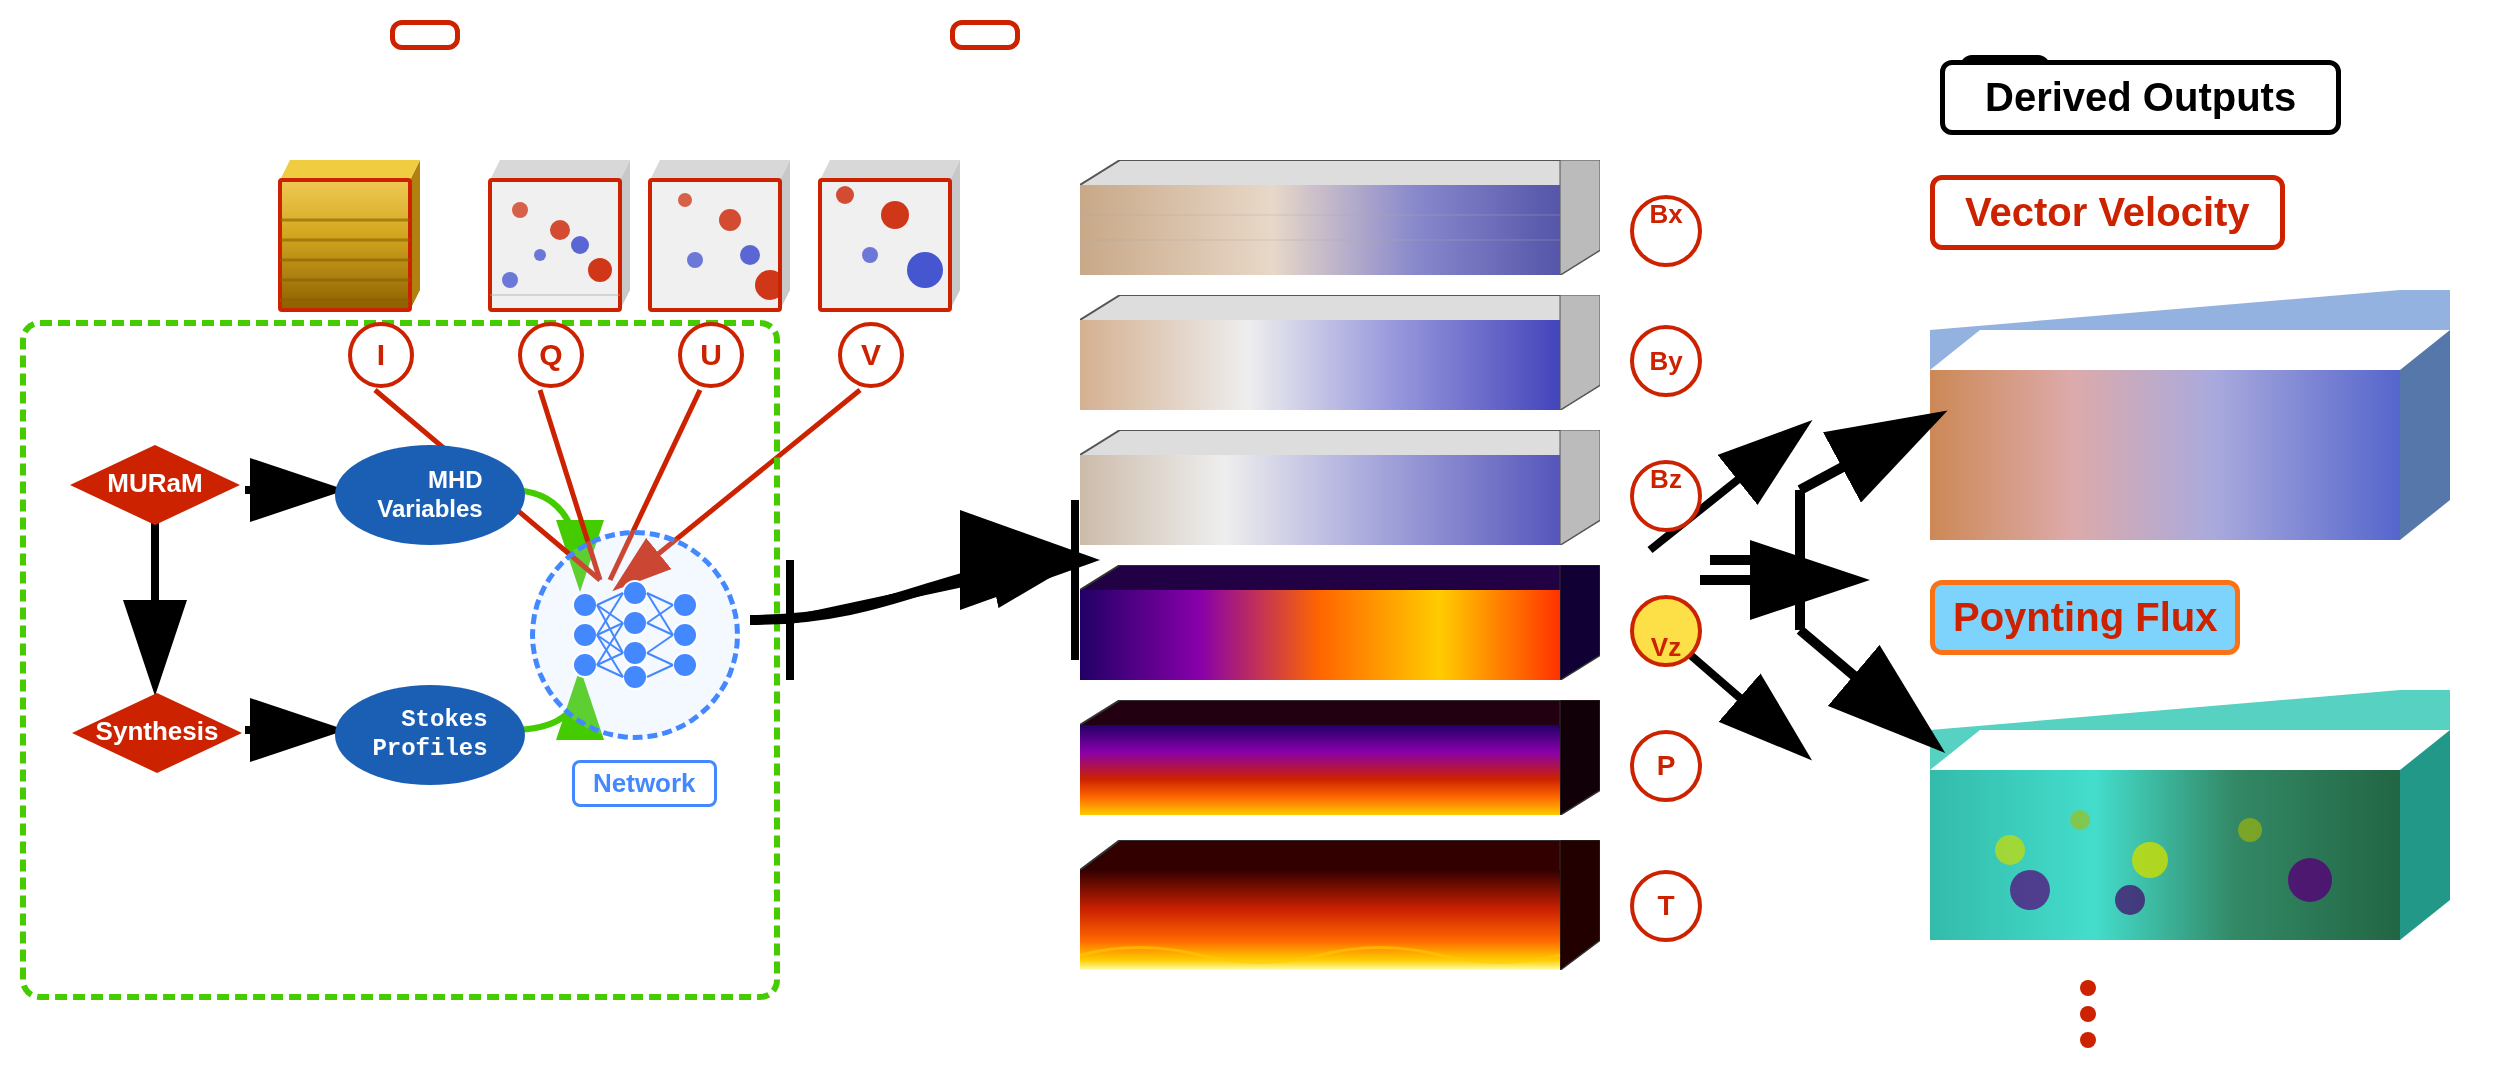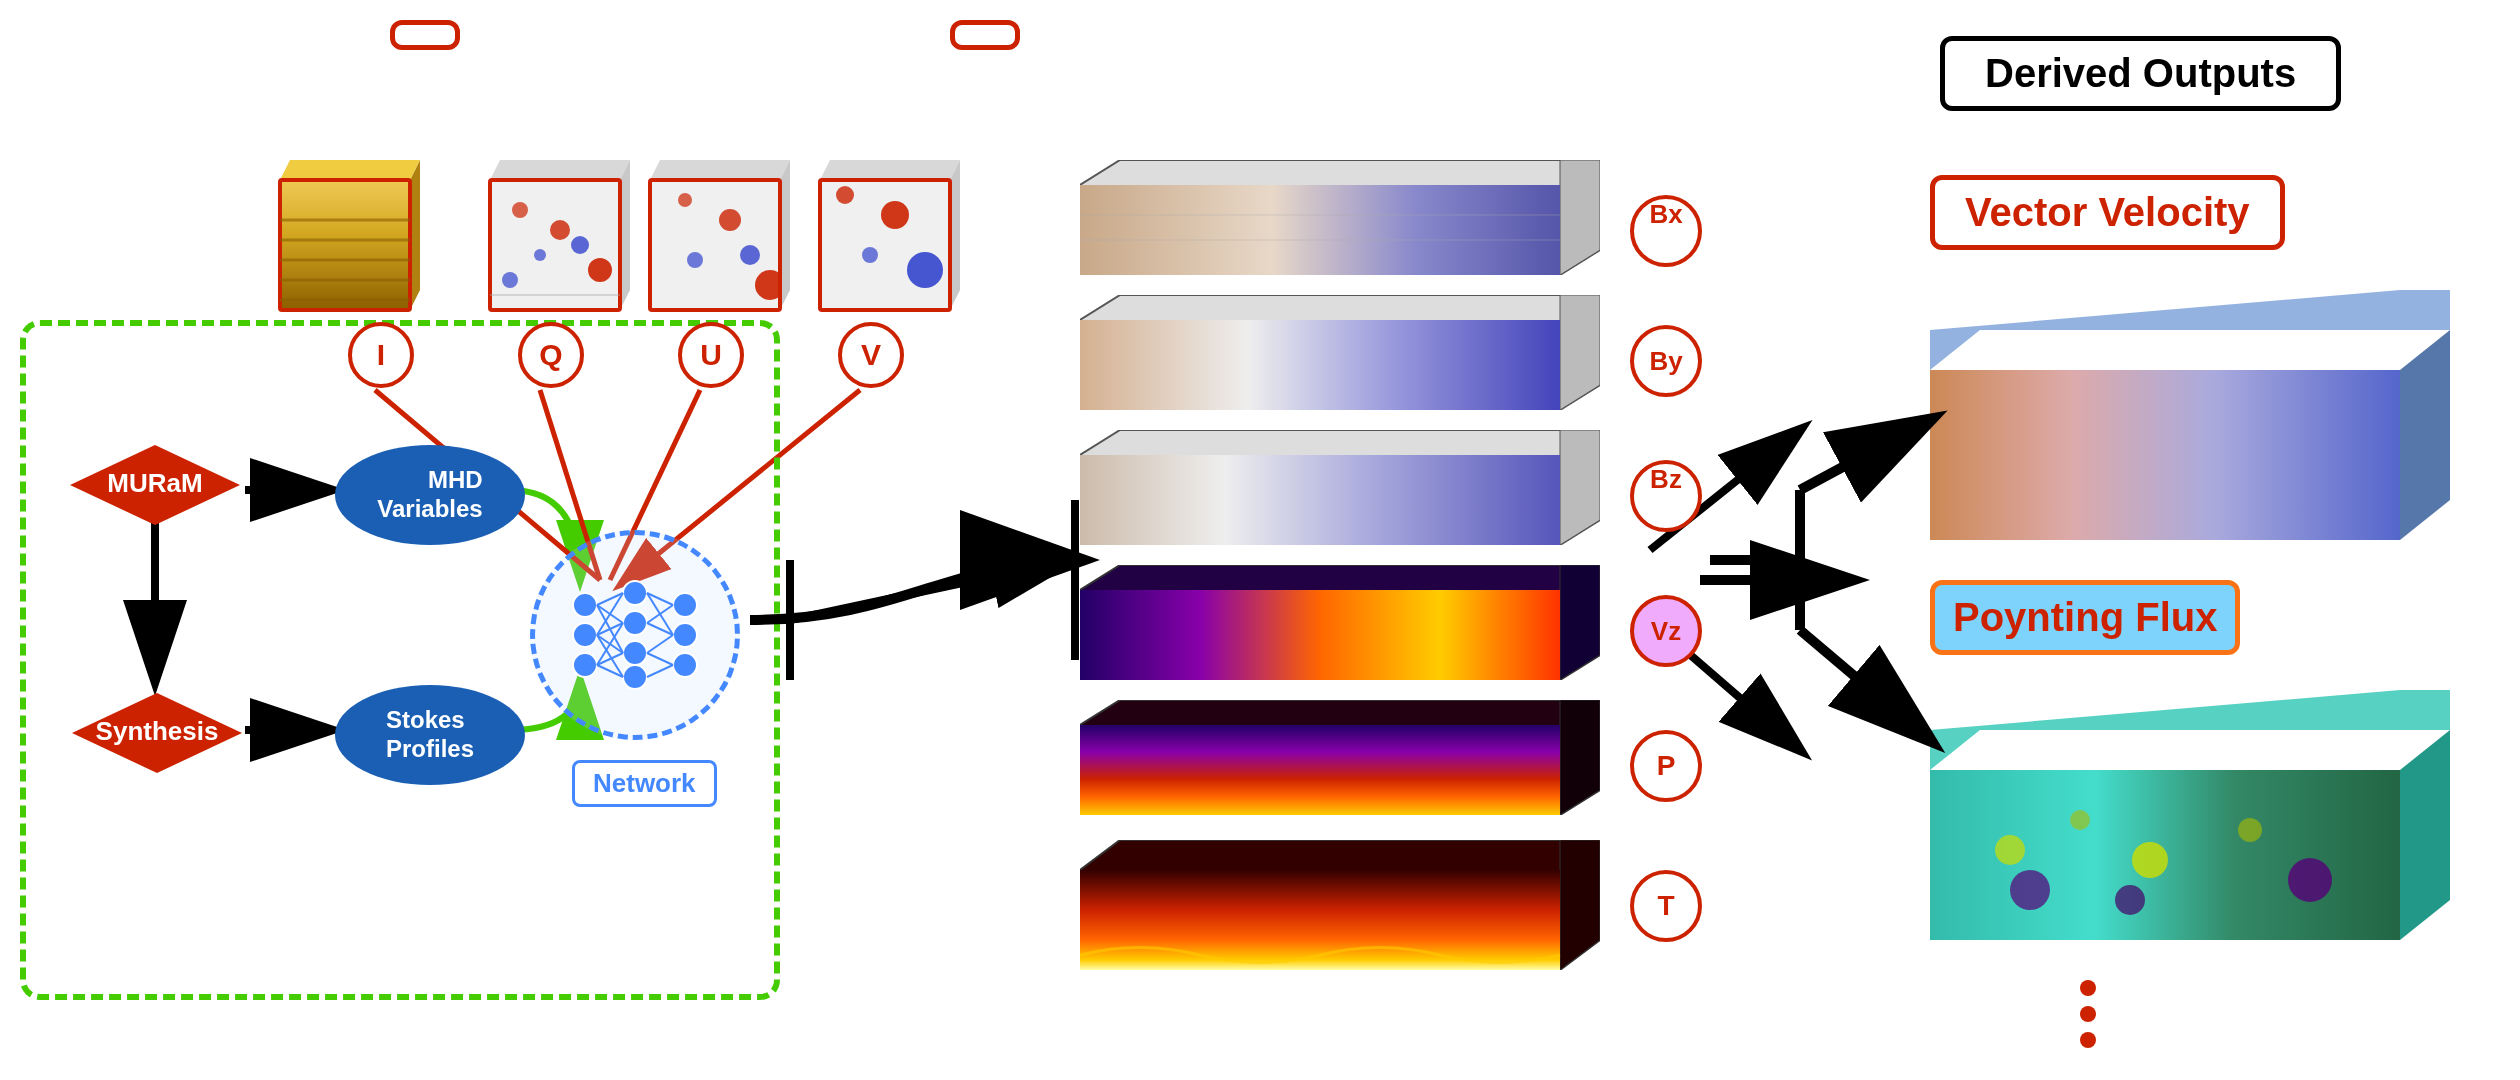--- a/index.html
+++ b/index.html
@@ -116,21 +116,21 @@
 </div>
 
 <div style="position:absolute; left:67px; top:688px; width:180px; height:90px;">
   <svg width="180" height="90" viewBox="0 0 180 90">
     <polygon points="90,5 175,45 90,85 5,45" fill="#cc2200"></polygon>
     <text x="90" y="52" text-anchor="middle" fill="white" font-size="26" font-weight="900">Synthesis</text>
   </svg>
 </div>
 
 <div style="position:absolute; left:335px; top:685px; width:190px; height:100px; background:#1a5fb4; border-radius:50%; display:flex; align-items:center; justify-content:center;">
-  <span style="color:white; font-weight:900; font-size:24px; text-align:left; line-height:1.2;">Stokes<br>Profiles</span>
+  <span style="color:white; font-weight:900; font-size:24px; text-align:right; line-height:1.2;font-family:Liberation Mono, monospace;">Stokes<br>Profiles</span>
 </div>
 
 <div style="position:absolute; left:530px; top:530px; width:210px; height:210px; border:5px dashed #4488ff; border-radius:50%; background:rgba(200,220,255,0.2); display:flex; align-items:center; justify-content:center;">
 
   <svg width="140" height="140" viewBox="0 0 140 140">
 
     <circle cx="20" cy="40" r="12" fill="#4488ff" stroke="white" stroke-width="2"></circle>
     <circle cx="20" cy="70" r="12" fill="#4488ff" stroke="white" stroke-width="2"></circle>
     <circle cx="20" cy="100" r="12" fill="#4488ff" stroke="white" stroke-width="2"></circle>
     <circle cx="70" cy="28" r="12" fill="#4488ff" stroke="white" stroke-width="2"></circle>
@@ -370,21 +370,21 @@
 
 <div style="position:absolute; left:1630px; top:195px; width:72px; height:72px; border:4px solid #cc2200; border-radius:50%; background:white; display:flex; align-items:flex-start; justify-content:center;">
   <span style="font-size:26px; font-weight:900; color:#cc2200;">Bx</span>
 </div>
 <div style="position:absolute; left:1630px; top:325px; width:72px; height:72px; border:4px solid #cc2200; border-radius:50%; background:white; display:flex; align-items:center; justify-content:center;">
   <span style="font-size:26px; font-weight:900; color:#cc2200;">By</span>
 </div>
 <div style="position:absolute; left:1630px; top:460px; width:72px; height:72px; border:4px solid #cc2200; border-radius:50%; background:white; display:flex; align-items:flex-start; justify-content:center;">
   <span style="font-size:26px; font-weight:900; color:#cc2200;">Bz</span>
 </div>
-<div style="position:absolute; left:1630px; top:595px; width:72px; height:72px; border:4px solid #cc2200; border-radius:50%; background:#f0abfc; display:flex; align-items:center; justify-content:center;">
+<div style="position:absolute; left:1630px; top:595px; width:72px; height:72px; border:4px solid #cc2200; border-radius:50%; background:#fde047; display:flex; align-items:flex-end; justify-content:center;">
   <span style="font-size:26px; font-weight:900; color:#cc2200;">Vz</span>
 </div>
 <div style="position:absolute; left:1630px; top:730px; width:72px; height:72px; border:4px solid #cc2200; border-radius:50%; background:white; display:flex; align-items:center; justify-content:center;">
   <span style="font-size:28px; font-weight:900; color:#cc2200;">P</span>
 </div>
 <div style="position:absolute; left:1630px; top:870px; width:72px; height:72px; border:4px solid #cc2200; border-radius:50%; background:white; display:flex; align-items:center; justify-content:center;">
   <span style="font-size:28px; font-weight:900; color:#cc2200;">T</span>
 </div>
 
 <div style="position:absolute; left:1930px; top:175px; border:5px solid #cc2200; border-radius:12px; background:white; padding:10px 30px;">
@@ -441,21 +441,21 @@
     <circle cx="380" cy="190" r="22" fill="#550077" opacity="0.8"></circle>
   </svg>
 </div>
 
 <div style="position:absolute; left:2080px; top:980px; display:flex; flex-direction:column; gap:10px;">
   <div style="width:16px; height:16px; border-radius:50%; background:#cc2200;"></div>
   <div style="width:16px; height:16px; border-radius:50%; background:#cc2200;"></div>
   <div style="width:16px; height:16px; border-radius:50%; background:#cc2200;"></div>
 </div>
 
-<div style="position:absolute; left:1940px; top:36px; border:5px solid #000000; border-radius:12px; background:white; padding:10px 40px; text-align:center;">
+<div style="position:absolute; left:1940px; top:60px; border:5px solid #000000; border-radius:12px; background:white; padding:10px 40px; text-align:center;">
   <span style="font-size:40px; font-weight:900; color:#000000;">Derived Outputs</span>
 </div>
 
 <svg style="position:absolute; top:0; left:0; width:2520px; height:1080px; pointer-events:none;" xmlns="http://www.w3.org/2000/svg">
   <defs>
     <marker id="arrowBlack2" markerWidth="12" markerHeight="8" refX="10" refY="4" orient="auto">
       <polygon points="0 0, 12 4, 0 8" fill="#000000"></polygon>
     </marker>
   </defs>
 

